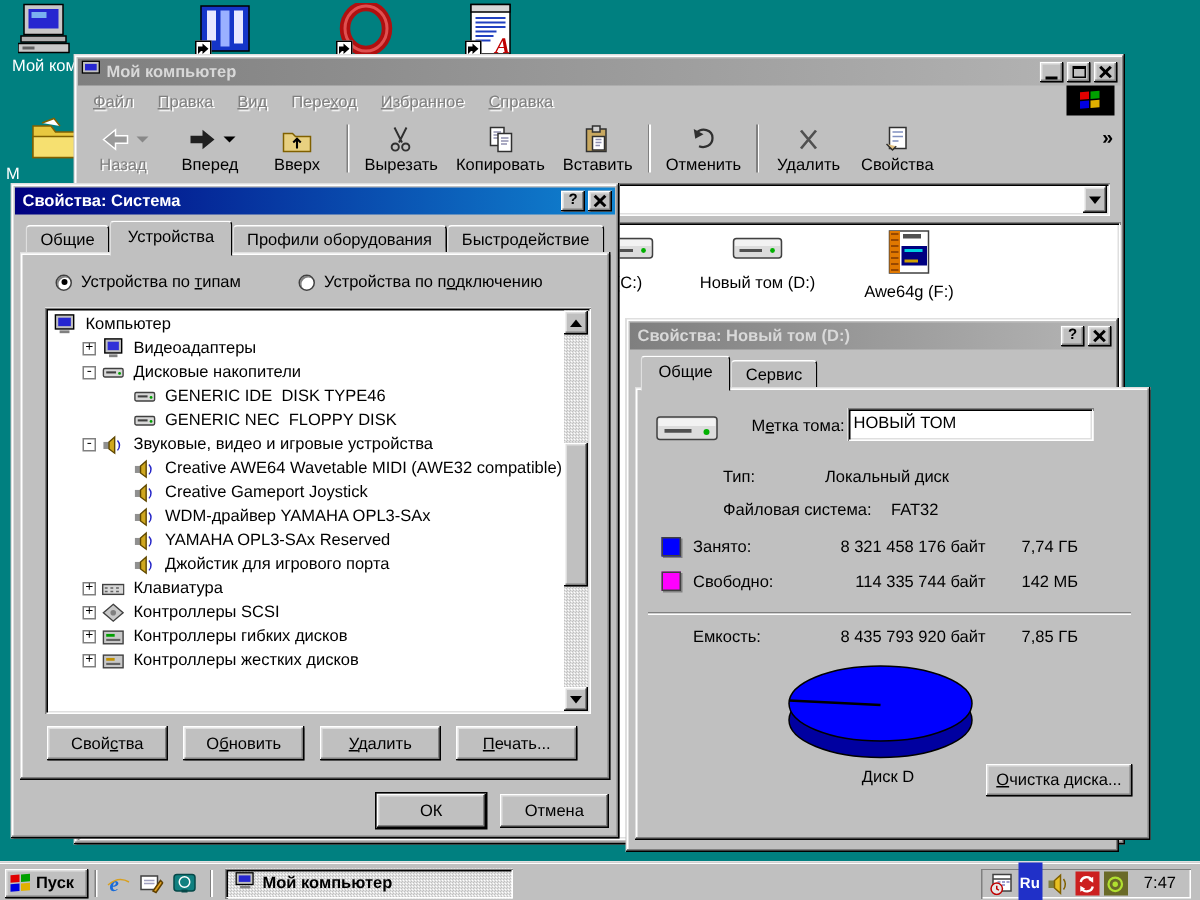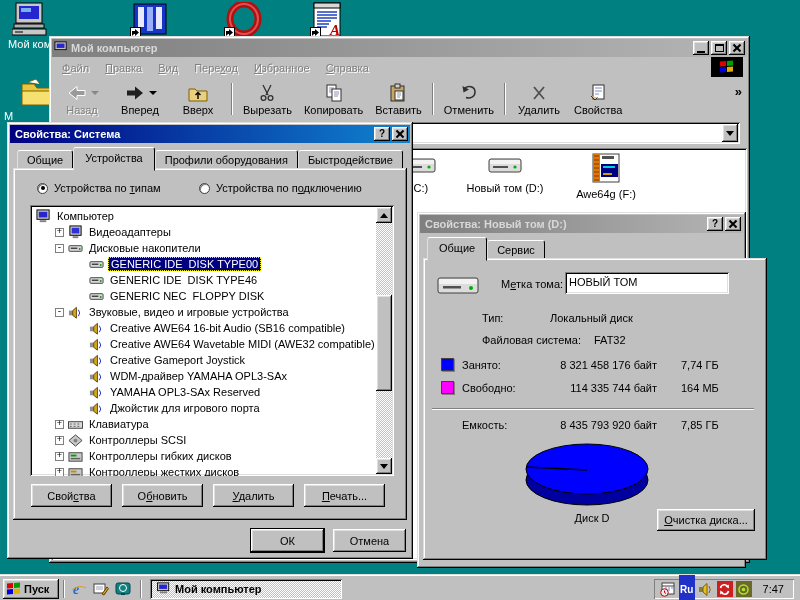--- a/index.html
+++ b/index.html
@@ -371,21 +371,21 @@
   <span class="lbl" style="left:177px;top:122px;z-index:3;">FAT32</span>
 
   <span class="color-sq" id="used-sq" style="left: 24px; top: 146px; z-index: 3; background: rgb(0, 0, 255);"></span>
   <span class="lbl" style="left:45px;top:147px;z-index:3;">Занято:</span>
   <span class="num-right" style="left:95px;top:147px;width:145px;z-index:3;">8 321 458 176 байт</span>
   <span class="lbl" style="left:264px;top:147px;z-index:3;">7,74 ГБ</span>
 
   <span class="color-sq" id="free-sq" style="left: 24px; top: 169px; z-index: 3; background: rgb(255, 0, 255);"></span>
   <span class="lbl" style="left:45px;top:170px;z-index:3;">Свободно:</span>
   <span class="num-right" style="left:95px;top:170px;width:145px;z-index:3;">114 335 744 байт</span>
-  <span class="lbl" style="left:264px;top:170px;z-index:3;">164 МБ</span>
+  <span class="lbl" style="left:264px;top:170px;z-index:3;">142 МБ</span>
 
   <div class="hsep" style="left:15px;top:196px;width:322px;z-index:3;"></div>
 
   <span class="lbl" style="left:45px;top:207px;z-index:3;">Емкость:</span>
   <span class="num-right" style="left:95px;top:207px;width:145px;z-index:3;">8 435 793 920 байт</span>
   <span class="lbl" style="left:264px;top:207px;z-index:3;">7,85 ГБ</span>
 
   <div style="position:absolute;left:100px;top:230px;z-index:3;">
     <svg width="140" height="66" viewBox="0 0 140 66">
       <ellipse id="pie-side" cx="70" cy="38" rx="61" ry="25" fill="#0000a0" stroke="#000"></ellipse>
@@ -436,45 +436,35 @@
         <div class="tree-row" style="padding-left: 23px;"><span class="expander">+</span><span class="tree-icon"><svg width="15" height="15" viewBox="0 0 16 16">
               <rect x="2" y="1" width="12" height="10" fill="#c0c0c0" stroke="#000"></rect>
               <rect x="4" y="3" width="8" height="6" fill="#3030d8"></rect>
               <rect x="5" y="12" width="6" height="2" fill="#808080"></rect>
             </svg></span><span class="tree-label">Видеоадаптеры</span></div>
         <div class="tree-row" style="padding-left: 23px;"><span class="expander">-</span><span class="tree-icon"><svg width="15" height="15" viewBox="0 0 16 16">
               <rect x="1" y="5" width="14" height="6" rx="1" fill="#d8d8d8" stroke="#404040"></rect>
               <rect x="3" y="7" width="7" height="1.5" fill="#404040"></rect>
               <circle cx="12.5" cy="8.5" r="1" fill="#00a000"></circle>
             </svg></span><span class="tree-label">Дисковые накопители</span></div>
-        <div class="tree-row selected" style="padding-left: 57px;"><span class="tree-icon"><svg width="15" height="15" viewBox="0 0 16 16">
-              <rect x="1" y="5" width="14" height="6" rx="1" fill="#d8d8d8" stroke="#404040"></rect>
-              <rect x="3" y="7" width="7" height="1.5" fill="#404040"></rect>
-              <circle cx="12.5" cy="8.5" r="1" fill="#00a000"></circle>
-            </svg></span><span class="tree-label">GENERIC IDE  DISK TYPE00</span></div>
         <div class="tree-row" style="padding-left: 57px;"><span class="tree-icon"><svg width="15" height="15" viewBox="0 0 16 16">
               <rect x="1" y="5" width="14" height="6" rx="1" fill="#d8d8d8" stroke="#404040"></rect>
               <rect x="3" y="7" width="7" height="1.5" fill="#404040"></rect>
               <circle cx="12.5" cy="8.5" r="1" fill="#00a000"></circle>
             </svg></span><span class="tree-label">GENERIC IDE  DISK TYPE46</span></div>
         <div class="tree-row" style="padding-left: 57px;"><span class="tree-icon"><svg width="15" height="15" viewBox="0 0 16 16">
               <rect x="1" y="5" width="14" height="6" rx="1" fill="#d8d8d8" stroke="#404040"></rect>
               <rect x="3" y="7" width="7" height="1.5" fill="#404040"></rect>
               <circle cx="12.5" cy="8.5" r="1" fill="#00a000"></circle>
             </svg></span><span class="tree-label">GENERIC NEC  FLOPPY DISK</span></div>
         <div class="tree-row" style="padding-left: 23px;"><span class="expander">-</span><span class="tree-icon"><svg width="15" height="15" viewBox="0 0 16 16">
               <rect x="1" y="6" width="4" height="5" fill="#909090"></rect>
               <polygon points="5,6 9,2.5 9,14 5,11" fill="#d0a820" stroke="#604800"></polygon>
               <path d="M11 5 q3 3.5 0 7" stroke="#2626c8" fill="none"></path>
             </svg></span><span class="tree-label">Звуковые, видео и игровые устройства</span></div>
-        <div class="tree-row" style="padding-left: 57px;"><span class="tree-icon"><svg width="15" height="15" viewBox="0 0 16 16">
-              <rect x="1" y="6" width="4" height="5" fill="#909090"></rect>
-              <polygon points="5,6 9,2.5 9,14 5,11" fill="#d0a820" stroke="#604800"></polygon>
-              <path d="M11 5 q3 3.5 0 7" stroke="#2626c8" fill="none"></path>
-            </svg></span><span class="tree-label">Creative AWE64 16-bit Audio (SB16 compatible)</span></div>
         <div class="tree-row" style="padding-left: 57px;"><span class="tree-icon"><svg width="15" height="15" viewBox="0 0 16 16">
               <rect x="1" y="6" width="4" height="5" fill="#909090"></rect>
               <polygon points="5,6 9,2.5 9,14 5,11" fill="#d0a820" stroke="#604800"></polygon>
               <path d="M11 5 q3 3.5 0 7" stroke="#2626c8" fill="none"></path>
             </svg></span><span class="tree-label">Creative AWE64 Wavetable MIDI (AWE32 compatible)</span></div>
         <div class="tree-row" style="padding-left: 57px;"><span class="tree-icon"><svg width="15" height="15" viewBox="0 0 16 16">
               <rect x="1" y="6" width="4" height="5" fill="#909090"></rect>
               <polygon points="5,6 9,2.5 9,14 5,11" fill="#d0a820" stroke="#604800"></polygon>
               <path d="M11 5 q3 3.5 0 7" stroke="#2626c8" fill="none"></path>
             </svg></span><span class="tree-label">Creative Gameport Joystick</span></div>

